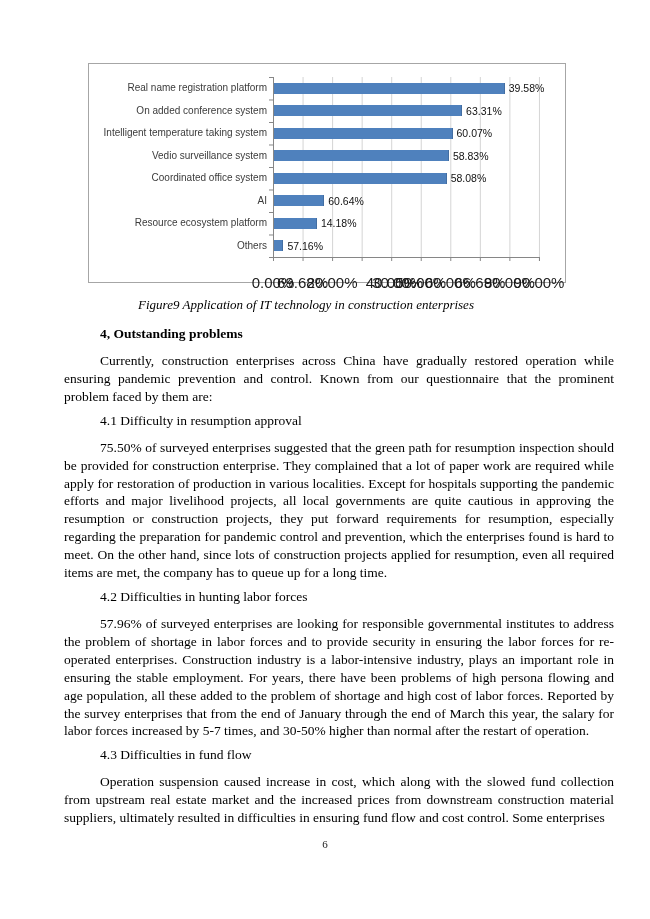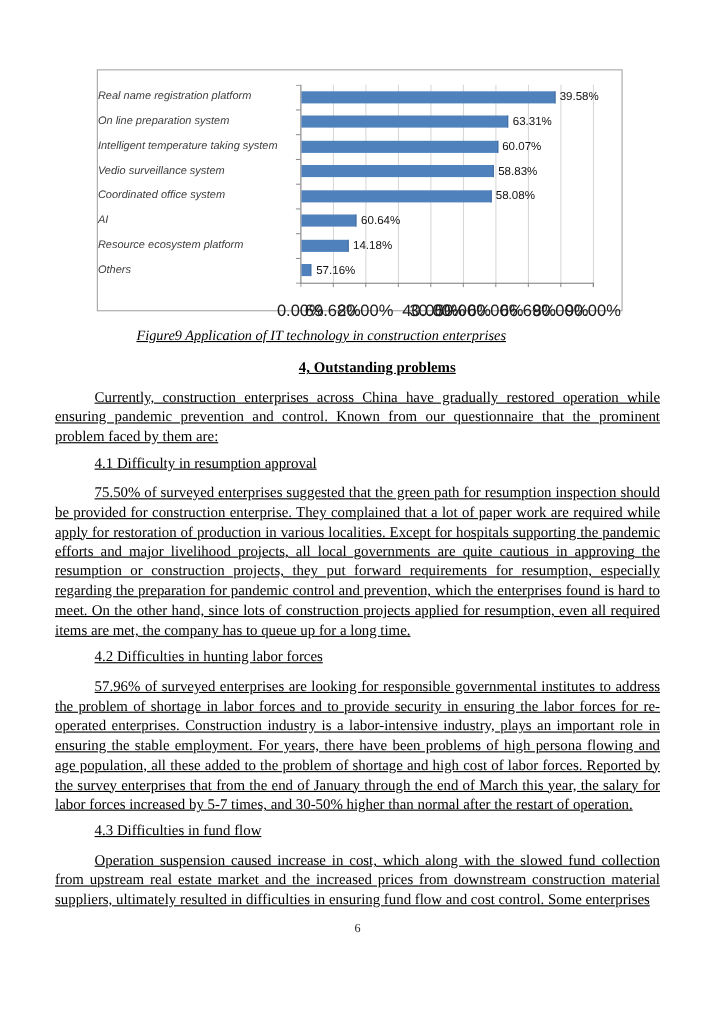--- a/index.html
+++ b/index.html
@@ -17,23 +17,22 @@
     font-family:"Liberation Sans", sans-serif;
   }
   .plot{
     position:absolute;left:184px;top:13px;width:266px;height:180px;
     border-left:1px solid #868686;border-bottom:1px solid #868686;
     background-image:linear-gradient(to right, transparent calc(100% - 1px), #d4d4d4 calc(100% - 1px));
     background-size:calc(100%/9) 100%;
   }
   .cat-label{
     position:absolute;left:0;width:178px;height:22.5px;line-height:22.5px;
-    text-align:left;padding-right:6px;font-size:10px;color:#3b3b3b;
+    text-align:right;padding-right:6px;font-size:10px;color:#3b3b3b;
     white-space:nowrap;
-    font-style:italic;
   }
   .bar{
     position:absolute;height:11px;background:#4f81bd;border-right:1px solid #436ea2;
   }
   .val-label{
     position:absolute;height:22.5px;line-height:22.5px;font-size:10.5px;
     color:#111;white-space:nowrap;
   }
   .y-ticks{
     position:absolute;left:180px;top:13px;width:4px;height:181px;
@@ -46,29 +45,28 @@
     background-size:calc(100%/9) 100%;
     border-right:1px solid #868686;
   }
   .x-labels{position:absolute;left:184px;top:198px;width:266px;height:14px;}
   .x-label{
     position:absolute;top:12px;transform:translateX(-50%);
     font-size:15px;color:#1a1a1a;white-space:nowrap;
   }
 
   
-  .content{position:absolute;left:50px;top:283px;width:550px;text-decoration:underline;}
+  .content{position:absolute;left:64px;top:283px;width:550px;}
   .caption{
     margin:13px 66px 0 0;text-align:center;font-style:italic;
     font-size:13px;line-height:17px;
   }
   .heading-main{
     margin:12px 0 0;font-weight:bold;font-size:13.5px;line-height:18px;
     text-indent:36px;
-    text-align:center;
   }
   .para{
     margin:9px 0 0;font-size:13.5px;line-height:17.9px;
     text-align:justify;text-indent:36px;
   }
   .subhead{
     margin:6px 0 0;font-size:13.5px;line-height:18px;text-indent:36px;
   }
   .page-number{
     position:absolute;top:838px;left:0;width:650px;text-align:center;
@@ -107,21 +105,21 @@
         <span class="x-label" style="left: 22.2222%;">20.00%</span>
         <span class="x-label" style="left: 33.3333%; margin-left: 36px;">30.00%</span>
         <span class="x-label" style="left: 44.4444%; text-align: center;">40.00%</span>
         <span class="x-label" style="left: 55.5556%;">50.00%</span>
         <span class="x-label" style="left: 66.6667%;">60.00%</span>
         <span class="x-label" style="left: 77.7778%;">66.69%</span>
         <span class="x-label" style="left: 88.8889%;">80.00%</span>
         <span class="x-label" style="left: 100%;">90.00%</span>
       </div>
   <div class="cat-label" style="top: 13px;">Real name registration platform</div>
-      <div class="cat-label" style="top: 35.5px;">On line preparation system</div>
+      <div class="cat-label" style="top: 35.5px;">On added conference system</div>
       <div class="cat-label" style="top: 58px;">Intelligent temperature taking system</div>
       <div class="cat-label" style="top: 80.5px;">Vedio surveillance system</div>
       <div class="cat-label" style="top: 103px;">Coordinated office system</div>
       <div class="cat-label" style="top: 125.5px;">AI</div>
       <div class="cat-label" style="top: 148px;">Resource ecosystem platform</div>
       <div class="cat-label" style="top: 170.5px;">Others</div>
     </div>
 
   <div class="content">
     <p class="caption">Figure9 Application of IT technology in construction enterprises</p>

